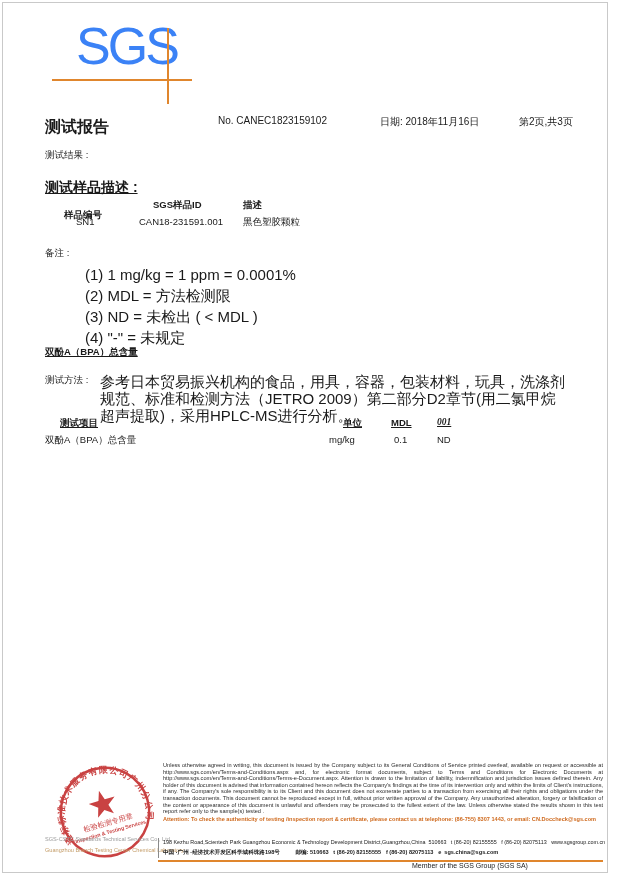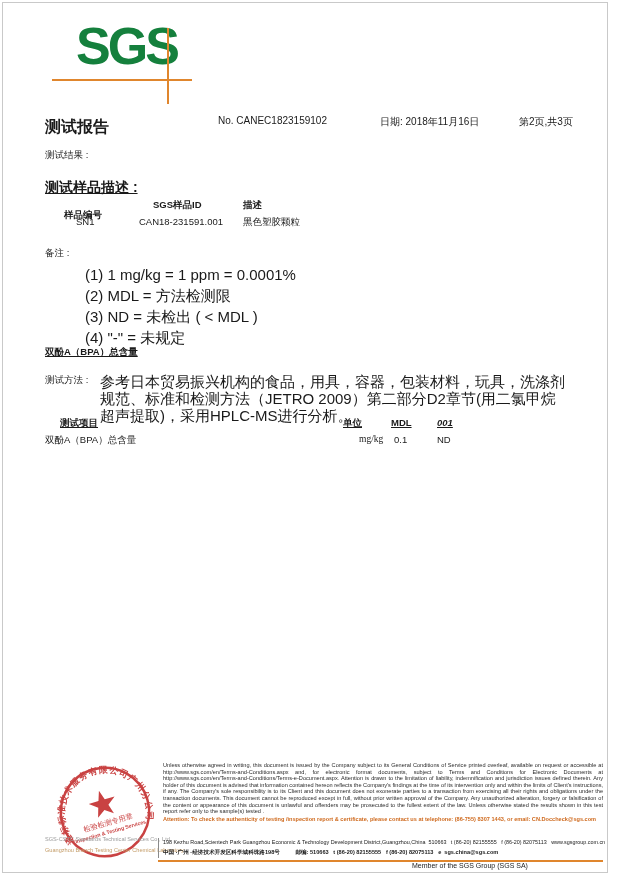--- a/index.html
+++ b/index.html
@@ -1,21 +1,21 @@
 <!DOCTYPE html>
 <html><head>
 <meta charset="utf-8">
 <style>
   * { margin:0; padding:0; box-sizing:border-box; }
   body { background:#fff; font-family:"Liberation Sans","DejaVu Sans",sans-serif; }
   .page { position:relative; width:619px; height:875px; background:#ffffff; color:#1a1a1a; overflow:hidden; }
   .page-border { position:absolute; left:2px; top:2px; width:606px; height:871px; border:1px solid #c9c9c9; }
 
   
-  .logo-text { position:absolute; left:76px; top:20px; font-size:52px; font-weight:bold; color:#15803d; letter-spacing:-3px; line-height:1;text-align:right; }
+  .logo-text { position:absolute; left:76px; top:20px; font-size:52px; font-weight:normal; color:#3b82f6; letter-spacing:-3px; line-height:1;text-align:right; }
   .logo-vline { position:absolute; left:167px; top:28px; width:2px; height:76px; background:#e0862d; }
   .logo-hline { position:absolute; left:52px; top:79px; width:140px; height:2px; background:#e0862d; }
 
   .title-row { position:absolute; left:0; top:111px; width:619px; }
   .doc-title { position:absolute; left:45px; top:0; font-size:16px; font-weight:bold;margin-top:6px; }
   .report-no { position:absolute; left:218px; top:4px; font-size:10px; }
   .report-date { position:absolute; left:380px; top:4px; font-size:10px; }
   .page-info { position:absolute; left:519px; top:4px; font-size:10px; }
 
   .results-label { position:absolute; left:45px; top:149px; font-size:9.5px; }
@@ -27,21 +27,21 @@
   .remark-label { position:absolute; left:45px; top:247px; font-size:9.5px; }
   .remarks { position:absolute; left:85px; top:266px; font-size:15px; }
   .remarks div { height:21px; }
 
   .bpa-heading { position:absolute; left:45px; top:346px; font-size:9.5px; font-weight:bold; text-decoration:underline; }
   .method-label { position:absolute; left:45px; top:374px; font-size:9.5px; }
   .method-text { position:absolute; left:100px; top:373px; width:470px; font-size:15px; line-height:17px; }
 
   .rt-h, .rt-c { position:absolute; font-size:9.5px; }
   .rt-h { font-weight:bold; text-decoration:underline; }
-  .rt-italic { font-style:italic; }
+  .rt-italic { font-style:italic;font-family:Liberation Serif, serif; }
 
   
   .disclaimer { position:absolute; left:163px; top:762px; width:440px; font-size:5.6px; line-height:6.6px; text-align:justify; color:#2b2b2b; }
   .attention { color:#cf6a1e; font-weight:bold; margin-top:1px; }
 
   .stamp { position:absolute; left:57px; top:764px; width:96px; height:96px; transform:rotate(-16deg); opacity:0.92; }
 
   .company-1 { position:absolute; left:45px; top:836px; font-size:5.6px; color:#9a9a9a; white-space:nowrap; }
   .company-2 { position:absolute; left:45px; top:847px; font-size:5.6px; color:#c39b66; white-space:nowrap; }
 
@@ -91,21 +91,21 @@
   <div class="bpa-heading">双酚A（BPA）总含量</div>
   <div class="method-label">测试方法 :</div>
   <div class="method-text">参考日本贸易振兴机构的食品，用具，容器，包装材料，玩具，洗涤剂规范、标准和检测方法（JETRO 2009）第二部分D2章节(用二氯甲烷超声提取)，采用HPLC-MS进行分析。</div>
 
   <div>
     <span class="rt-h" style="left:60px; top:417px;">测试项目</span>
     <span class="rt-h" style="left:343px; top:417px;">单位</span>
     <span class="rt-h" style="left:391px; top:417px;">MDL</span>
     <span class="rt-h rt-italic" style="left:437px; top:417px;">001</span>
     <span class="rt-c" style="left:45px; top:434px;">双酚A（BPA）总含量</span>
-    <span class="rt-c" style="left:359px; top:434px;font-family:Liberation Serif, serif;">mg/kg</span>
+    <span class="rt-c" style="left:329px; top:434px;">mg/kg</span>
     <span class="rt-c" style="left:394px; top:434px;">0.1</span>
     <span class="rt-c" style="left:437px; top:434px;">ND</span>
   </div>
 
   <div class="disclaimer">
     <span>Unless otherwise agreed in writing, this document is issued by the Company subject to its General Conditions of Service printed overleaf, available on request or accessible at http://www.sgs.com/en/Terms-and-Conditions.aspx and, for electronic format documents, subject to Terms and Conditions for Electronic Documents at http://www.sgs.com/en/Terms-and-Conditions/Terms-e-Document.aspx. Attention is drawn to the limitation of liability, indemnification and jurisdiction issues defined therein. Any holder of this document is advised that information contained hereon reflects the Company's findings at the time of its intervention only and within the limits of Client's instructions, if any. The Company's sole responsibility is to its Client and this document does not exonerate parties to a transaction from exercising all their rights and obligations under the transaction documents. This document cannot be reproduced except in full, without prior written approval of the Company. Any unauthorized alteration, forgery or falsification of the content or appearance of this document is unlawful and offenders may be prosecuted to the fullest extent of the law. Unless otherwise stated the results shown in this test report refer only to the sample(s) tested .</span>
     <div class="attention">Attention: To check the authenticity of testing /inspection report &amp; certificate, please contact us at telephone: (86-755) 8307 1443, or email: CN.Doccheck@sgs.com</div>
   </div>
 
   <svg class="stamp" viewBox="0 0 100 100">

